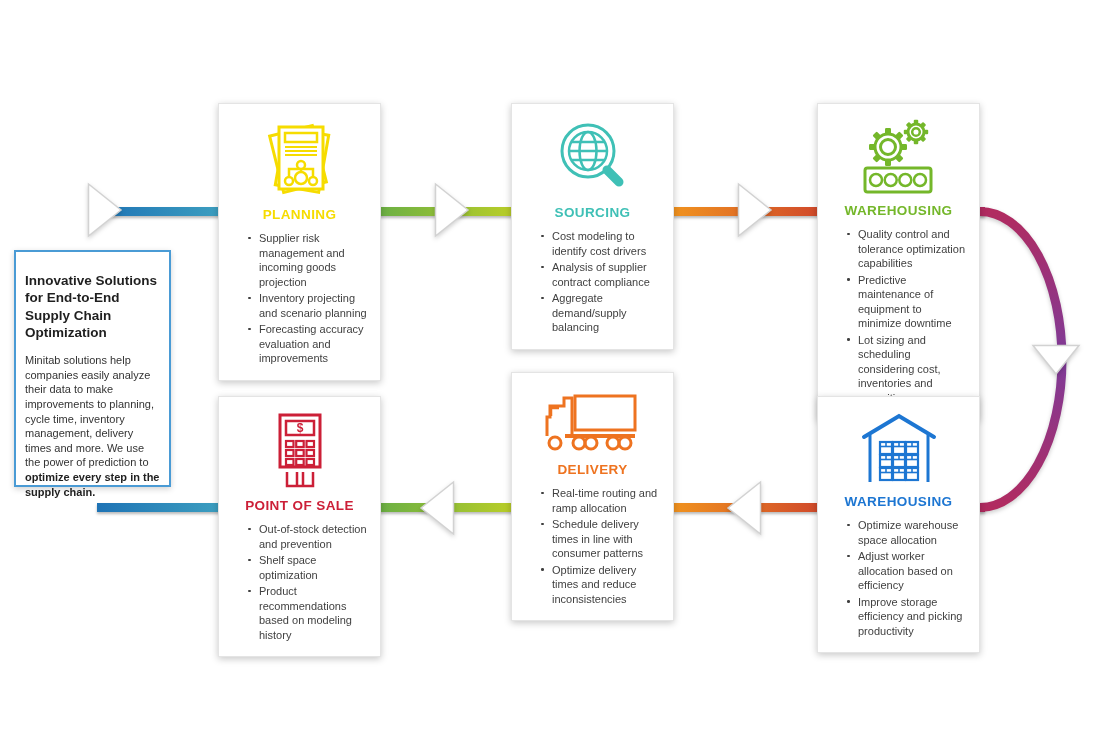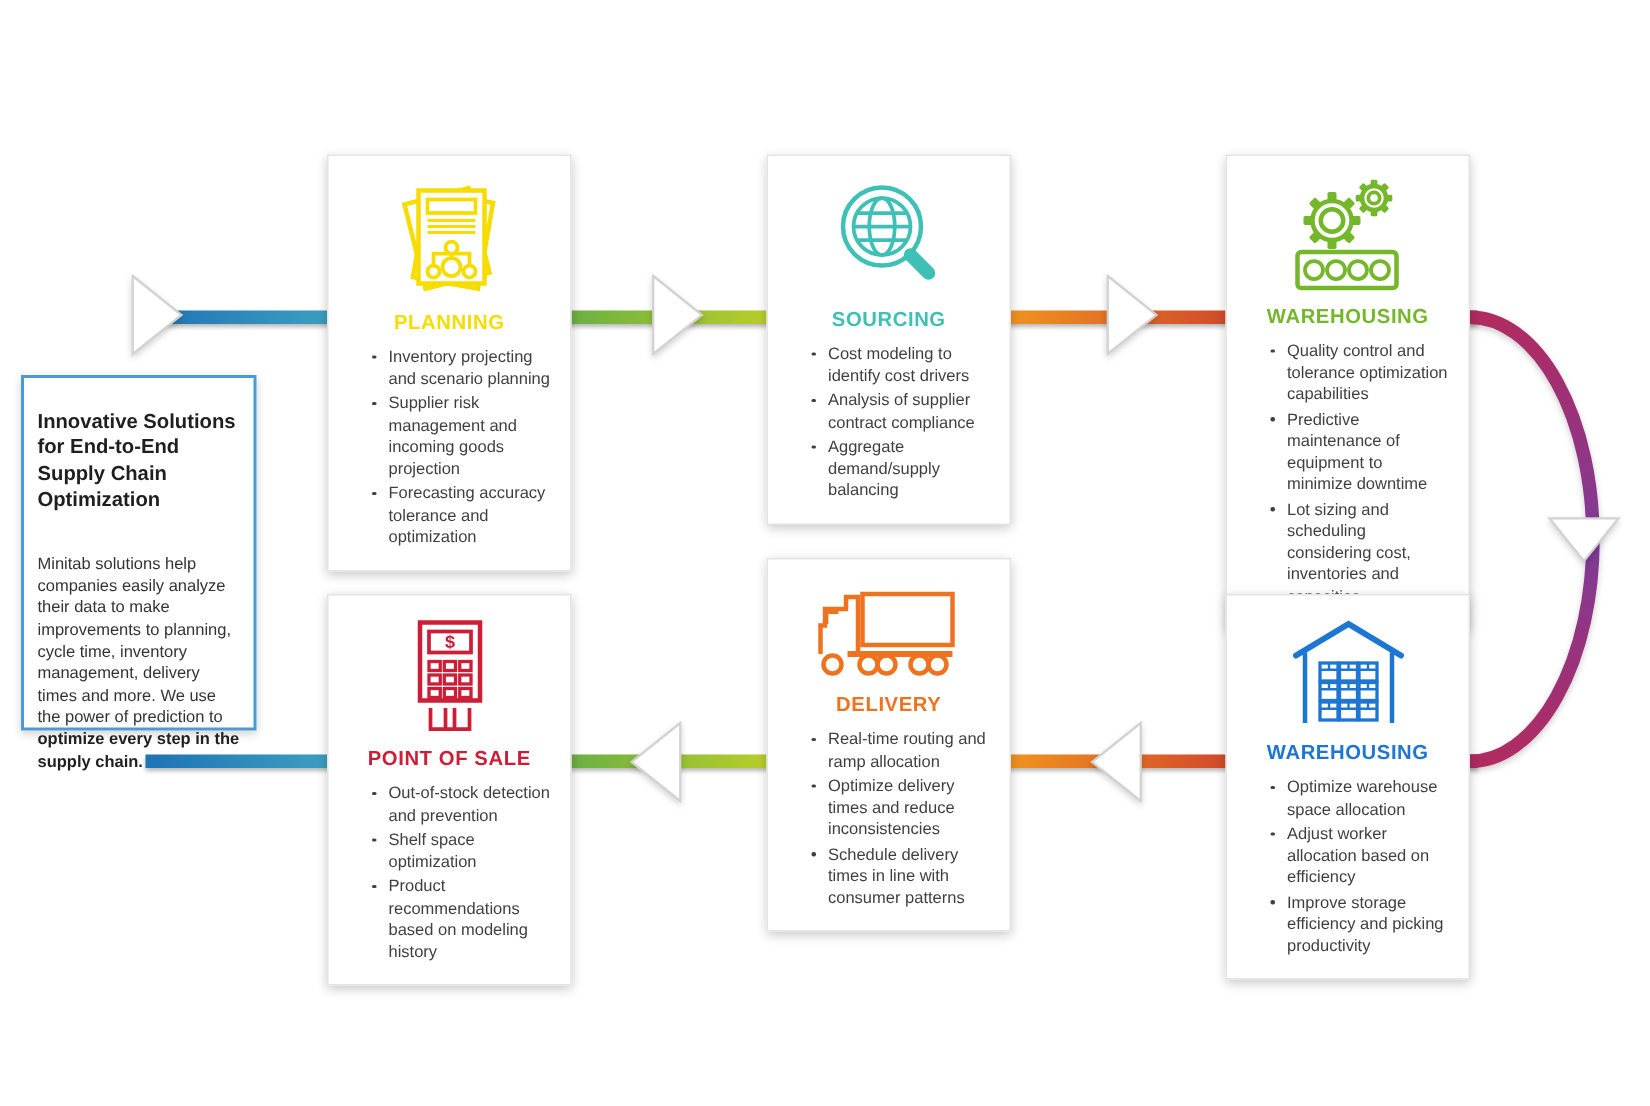--- a/index.html
+++ b/index.html
@@ -41,21 +41,21 @@
     content:"";position:absolute;left:0;top:5.5px;width:2.6px;height:2.6px;
     border-radius:50%;background:#3f3f3f;
   }
   
   .intro{
     position:absolute;left:14px;top:250px;width:157px;height:237px;box-sizing:border-box;
     border:2px solid #4a9bd5;background:#fff;box-shadow:0 2px 6px rgba(0,0,0,.18);
     z-index:2;padding:13px 9px;text-align:left;
   }
   .intro h1{font-size:13.5px;margin:7px 0 0;line-height:1.28;color:#1f1f1f;}
-  .intro p{font-size:11px;line-height:1.33;color:#333;margin:28px 0 0;}
+  .intro p{font-size:11px;line-height:1.33;color:#333;margin:12px 0 0;}
   .intro p b{color:#1f1f1f;}
   svg{display:block;}
 </style>
 </head>
 <body>
 
 <div id="top-bar" class="bar" style="background: linear-gradient(to right, rgb(30, 115, 181) 0%, rgb(61, 159, 192) 14%, rgb(108, 176, 68) 32%, rgb(181, 204, 42) 46%, rgb(240, 146, 31) 65%, rgb(209, 75, 43) 81%, rgb(177, 43, 96) 100%);"></div>
 <div id="bottom-bar" class="bar" style="background: linear-gradient(to right, rgb(30, 115, 181) 0%, rgb(61, 159, 192) 14%, rgb(108, 176, 68) 32%, rgb(181, 204, 42) 46%, rgb(240, 146, 31) 65%, rgb(209, 75, 43) 81%, rgb(177, 43, 96) 100%);"></div>
 
 <div id="arc-wrap">
@@ -109,23 +109,23 @@
         <path d="M29 60 V52 H53 V60 M41 52 V55" stroke-width="2.5"></path>
         <circle cx="41" cy="48" r="4" stroke-width="2.5" fill="#ffffff"></circle>
         <circle cx="41" cy="61" r="6" stroke-width="2.5" fill="#ffffff"></circle>
         <circle cx="29" cy="64" r="4" stroke-width="2.5" fill="#ffffff"></circle>
         <circle cx="53" cy="64" r="4" stroke-width="2.5" fill="#ffffff"></circle>
       </g>
     </svg>
   </div>
   <h2 class="card-title">PLANNING</h2>
   <ul class="bullets">
+    <li>Supplier risk management and incoming goods projection</li>
     <li>Inventory projecting and scenario planning</li>
-    <li>Supplier risk management and incoming goods projection</li>
-    <li>Forecasting accuracy tolerance and optimization</li>
+    <li>Forecasting accuracy evaluation and improvements</li>
   </ul>
 </section>
 
 <section class="card sourcing" style="--accent: #3fc0b6;">
   <div class="icon">
     <svg width="80" height="82" viewBox="0 0 80 82">
       <g fill="none" stroke="currentColor" stroke-width="3">
         <circle cx="35" cy="34" r="26"></circle>
         <circle cx="35" cy="34" r="19" stroke-width="2.5"></circle>
         <ellipse cx="35" cy="34" rx="8.5" ry="19" stroke-width="2.5"></ellipse>
@@ -236,22 +236,22 @@
         <circle cx="40" cy="57" r="6"></circle>
         <circle cx="52" cy="57" r="6"></circle>
         <circle cx="74" cy="57" r="6"></circle>
         <circle cx="86" cy="57" r="6"></circle>
       </g>
     </svg>
   </div>
   <h2 class="card-title">DELIVERY</h2>
   <ul class="bullets">
     <li>Real-time routing and ramp allocation</li>
+    <li>Schedule delivery times in line with consumer patterns</li>
     <li>Optimize delivery times and reduce inconsistencies</li>
-    <li>Schedule delivery times in line with consumer patterns</li>
   </ul>
 </section>
 
 <section class="card point_of_sale" style="--accent: #cc1f37;">
   <div class="icon">
     <svg width="80" height="82" viewBox="0 0 80 82">
       <g fill="none" stroke="currentColor" stroke-width="3">
         <rect x="20" y="5" width="40" height="52"></rect>
         <rect x="26" y="11" width="28" height="14" stroke-width="2.5"></rect>
         <text x="40" y="22" font-size="12" font-weight="bold" text-anchor="middle" fill="currentColor" stroke="none">$</text>

